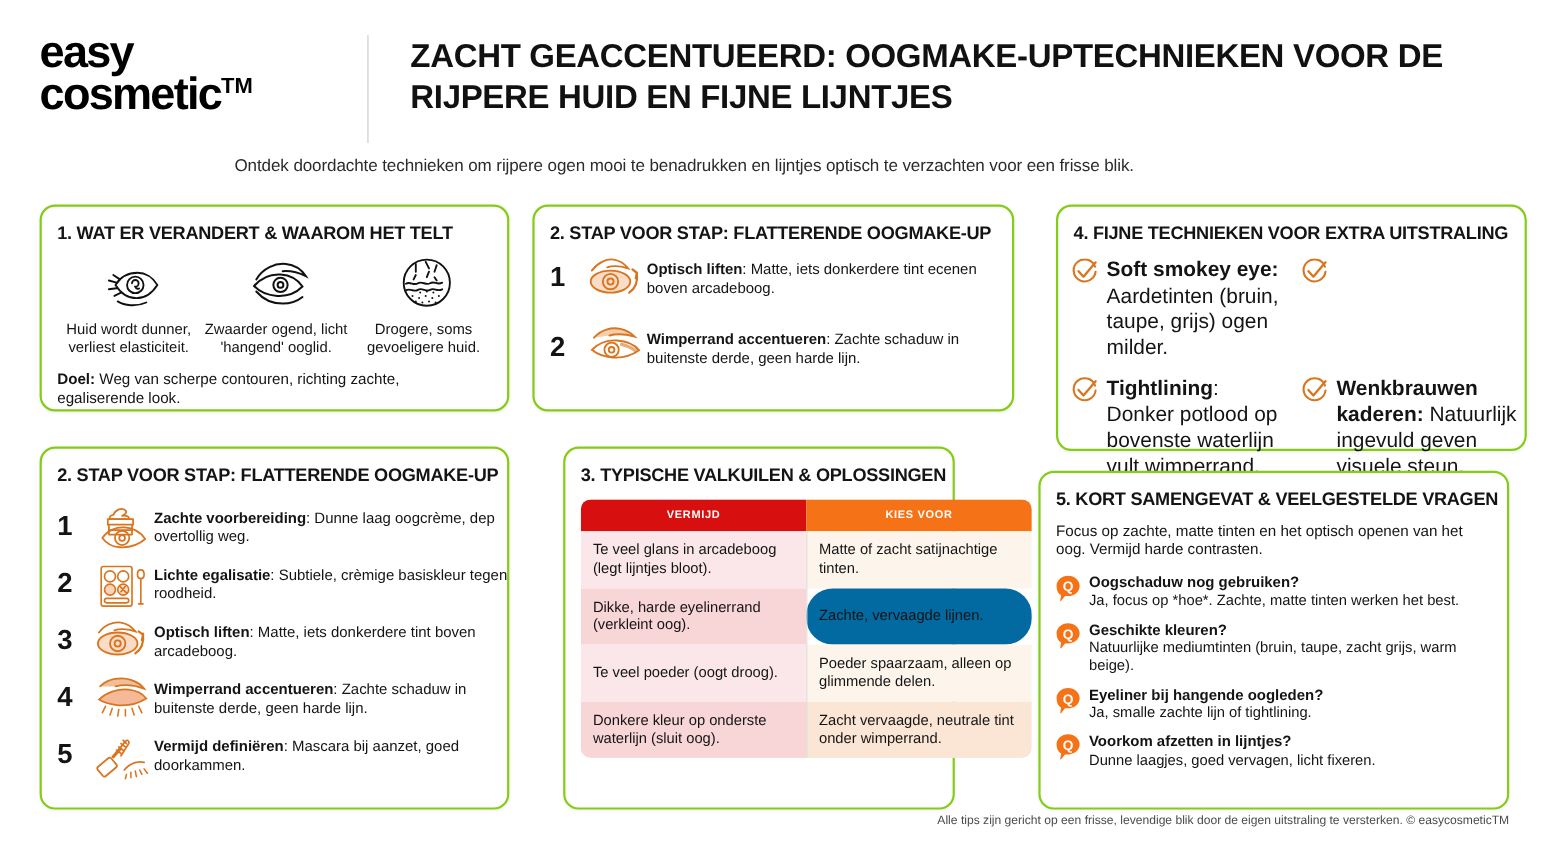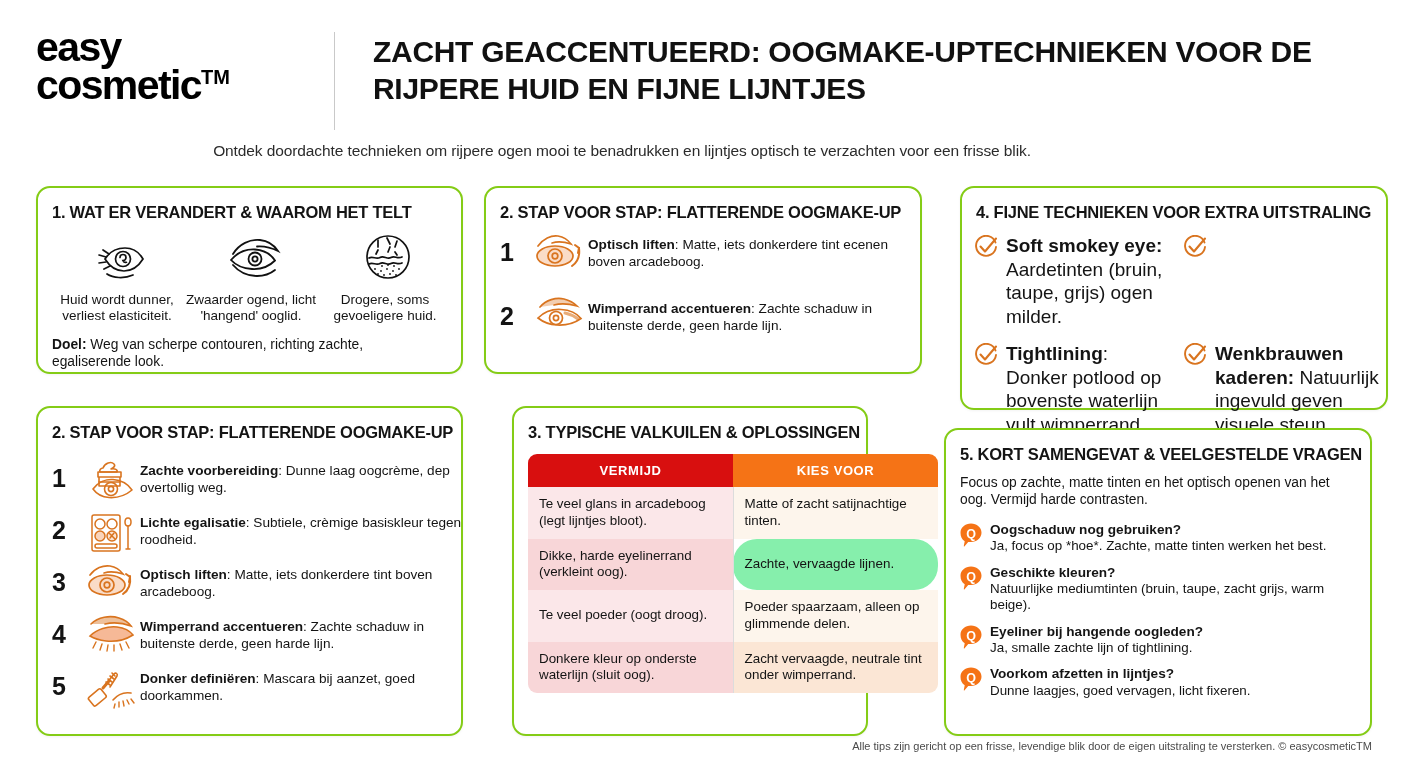--- a/index.html
+++ b/index.html
@@ -87,29 +87,29 @@
   .c4-item { display: flex; align-items: flex-start; }
   .c4-ico { flex: none; width: 32px; padding-top: 1px; }
   .c4-txt { flex: 1; font-size: 19px; line-height: 1.24; }
   .c4-txt b { font-weight: 800; }
 
   
   .c3-title { position: absolute; left: 14px; top: 15px; }
   .tbl { position: absolute; left: 14px; top: 46px; width: 410px;
          border-radius: 9px; overflow: hidden; }
   .tbl table { width: 100%; border-collapse: collapse; table-layout: fixed; }
-  .tbl th { font-size: 13px; font-weight: 800; color: #fff; padding: 9px 4px;
+  .tbl th { font-size: 10px; font-weight: 800; color: #fff; padding: 9px 4px;
             letter-spacing: 0.6px; text-align: center; }
   .th-left { background: #d80f0f; }
   .th-right { background: #f57316; }
   .tbl td { font-size: 13.4px; line-height: 1.25; padding: 9px 11px;
             vertical-align: middle; }
   .tbl td.l { border-right: 1px solid #dcdcdc; }
   tr.r0 td.l { background: #fbe7e9; } tr.r0 td.r { background: #fdf5ec; }
-  tr.r1 td.l { background: #f8d6d8; } tr.r1 td.r { background: #86efac; border-radius: 24px; }
+  tr.r1 td.l { background: #f8d6d8; } tr.r1 td.r { background: #0369a1; border-radius: 24px; }
   tr.r2 td.l { background: #fbe7e9; } tr.r2 td.r { background: #fdf5ec; }
   tr.r3 td.l { background: #f8d6d8; } tr.r3 td.r { background: #fbe6d5; }
 
   
   .c5-title { position: absolute; left: 14px; top: 15px; }
   .c5-intro { position: absolute; left: 14px; top: 44px; width: 398px;
               font-size: 13.8px; line-height: 1.26; }
   .c5-faqs { position: absolute; left: 14px; top: 92px; width: 404px; }
   .faq { display: flex; align-items: flex-start; margin-bottom: 10px; }
   .faq-ico { flex: none; width: 30px; padding-top: 1px; }
@@ -380,21 +380,21 @@
               <rect x="3" y="26" width="16" height="11" rx="2" transform="rotate(-40 11 31)"></rect>
               <path d="M17 22l6-7" stroke-width="3"></path>
               <path d="M20 18l8-10c2-2 4 0 3 2l-7 11"></path>
               <path d="M22 13l4 3M24 10l4 3M26 7l3 3M20 16l4 3"></path>
               <path d="M27 34c5-6 12-8 18-7" stroke-width="1.6"></path>
               <path d="M29 38l-1 4M33 36l0 5M37 35l1 5M41 34l2 4M45 33l3 4" stroke-width="1.4"></path>
             </g>
           </svg>
         </div>
         <div class="step-txt">
-          <b>Donker definiëren</b><span>: Mascara bij aanzet, goed doorkammen.</span>
+          <b>Vermijd definiëren</b><span>: Mascara bij aanzet, goed doorkammen.</span>
         </div>
       </div>
 
     </div>
   </div>
 
   <div class="card" id="card3">
     <div class="card-title c3-title">3. TYPISCHE VALKUILEN &amp; OPLOSSINGEN</div>
     <div class="tbl">
       <table>

